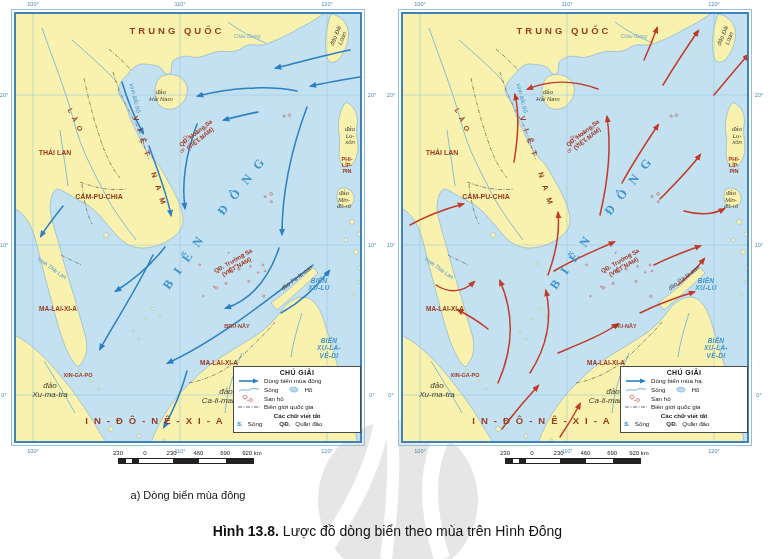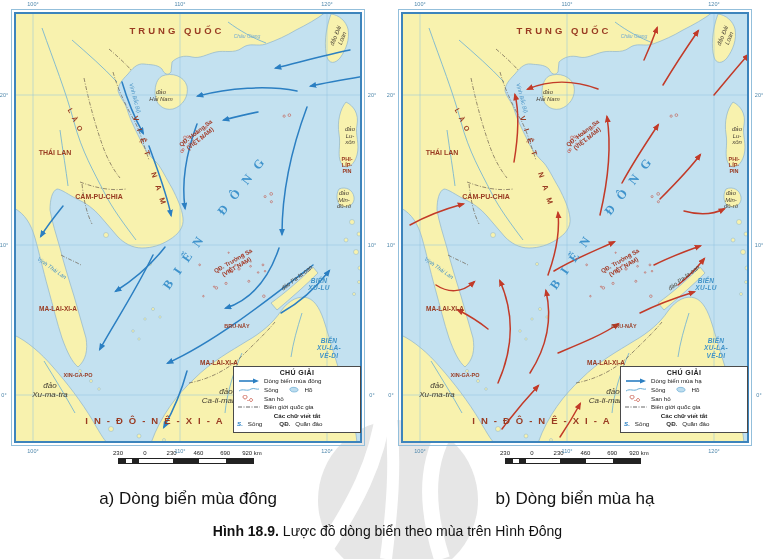--- a/index.html
+++ b/index.html
@@ -31,21 +31,21 @@
   .lg-ic{width:24px;flex:0 0 24px;display:flex;justify-content:center;align-items:center;}
   .lg-ic2{width:14px;flex:0 0 14px;display:flex;justify-content:center;align-items:center;margin-left:6px;}
   .lg-sub{text-align:center;font-weight:700;font-size:6.2px;margin-top:1.5px;}
   .abbr-key{color:#2b7fc2;font-style:italic;font-weight:700;margin-right:2px;}
   .abbr-key.qd{color:#333;font-style:normal;margin-left:14px;}
   .scalebar{position:absolute;top:438px;left:50%;transform:translateX(-50%);width:140px;z-index:2;}
   .sb-nums{position:relative;height:8px;font-size:6px;color:#222;}
   .sb-nums span{position:absolute;transform:translateX(-50%);white-space:nowrap;}
   .sb-bar{display:flex;height:3.5px;border:.5px solid #222;width:134px;background:#fff;}
   .sb-bar i{display:block;height:100%;}
-  .cap{position:absolute;top:489px;width:348px;text-align:center;font-size:17px;color:#141414;z-index:2;}
+  .cap{position:absolute;top:489px;width:348px;text-align:center;font-size:11px;color:#141414;z-index:2;}
   .figtitle{position:absolute;top:523px;left:0;width:100%;text-align:center;font-size:14px;color:#111;z-index:2;}
   .figtitle b{font-weight:700;}
 </style>
 </head>
 <body>
 
 <div class="fig">
 
   <svg class="wm" width="220" height="151" viewBox="0 0 220 151">
     <circle cx="108" cy="92" r="80" fill="#e6e6e6"></circle>
@@ -454,15 +454,14 @@
       <div class="edgelab" style="left: 313px; top: 439px;">120°</div>
       <div class="edgelab" style="left: -10px; top: 83px;">20°</div>
       <div class="edgelab" style="left: 358px; top: 83px;">20°</div>
       <div class="edgelab" style="left: -10px; top: 233px;">10°</div>
       <div class="edgelab" style="left: 358px; top: 233px;">10°</div>
       <div class="edgelab" style="left: -10px; top: 383px;">0°</div>
       <div class="edgelab" style="left: 358px; top: 383px;">0°</div>
     </div>
 
   <div class="cap" style="left:14px">a) Dòng biển mùa đông</div>
-  <div class="cap" style="left:401px">b) Dòng biển mùa hạ</div>
-  <div class="figtitle"><b>Hình 18.9.</b><span> Lược đồ dòng biển theo mùa trên Hình Đông</span></div>
+  <div class="figtitle"><b>Hình 13.8.</b><span> Lược đồ dòng biển theo mùa trên Hình Đông</span></div>
 </div>
 
 </body></html>

